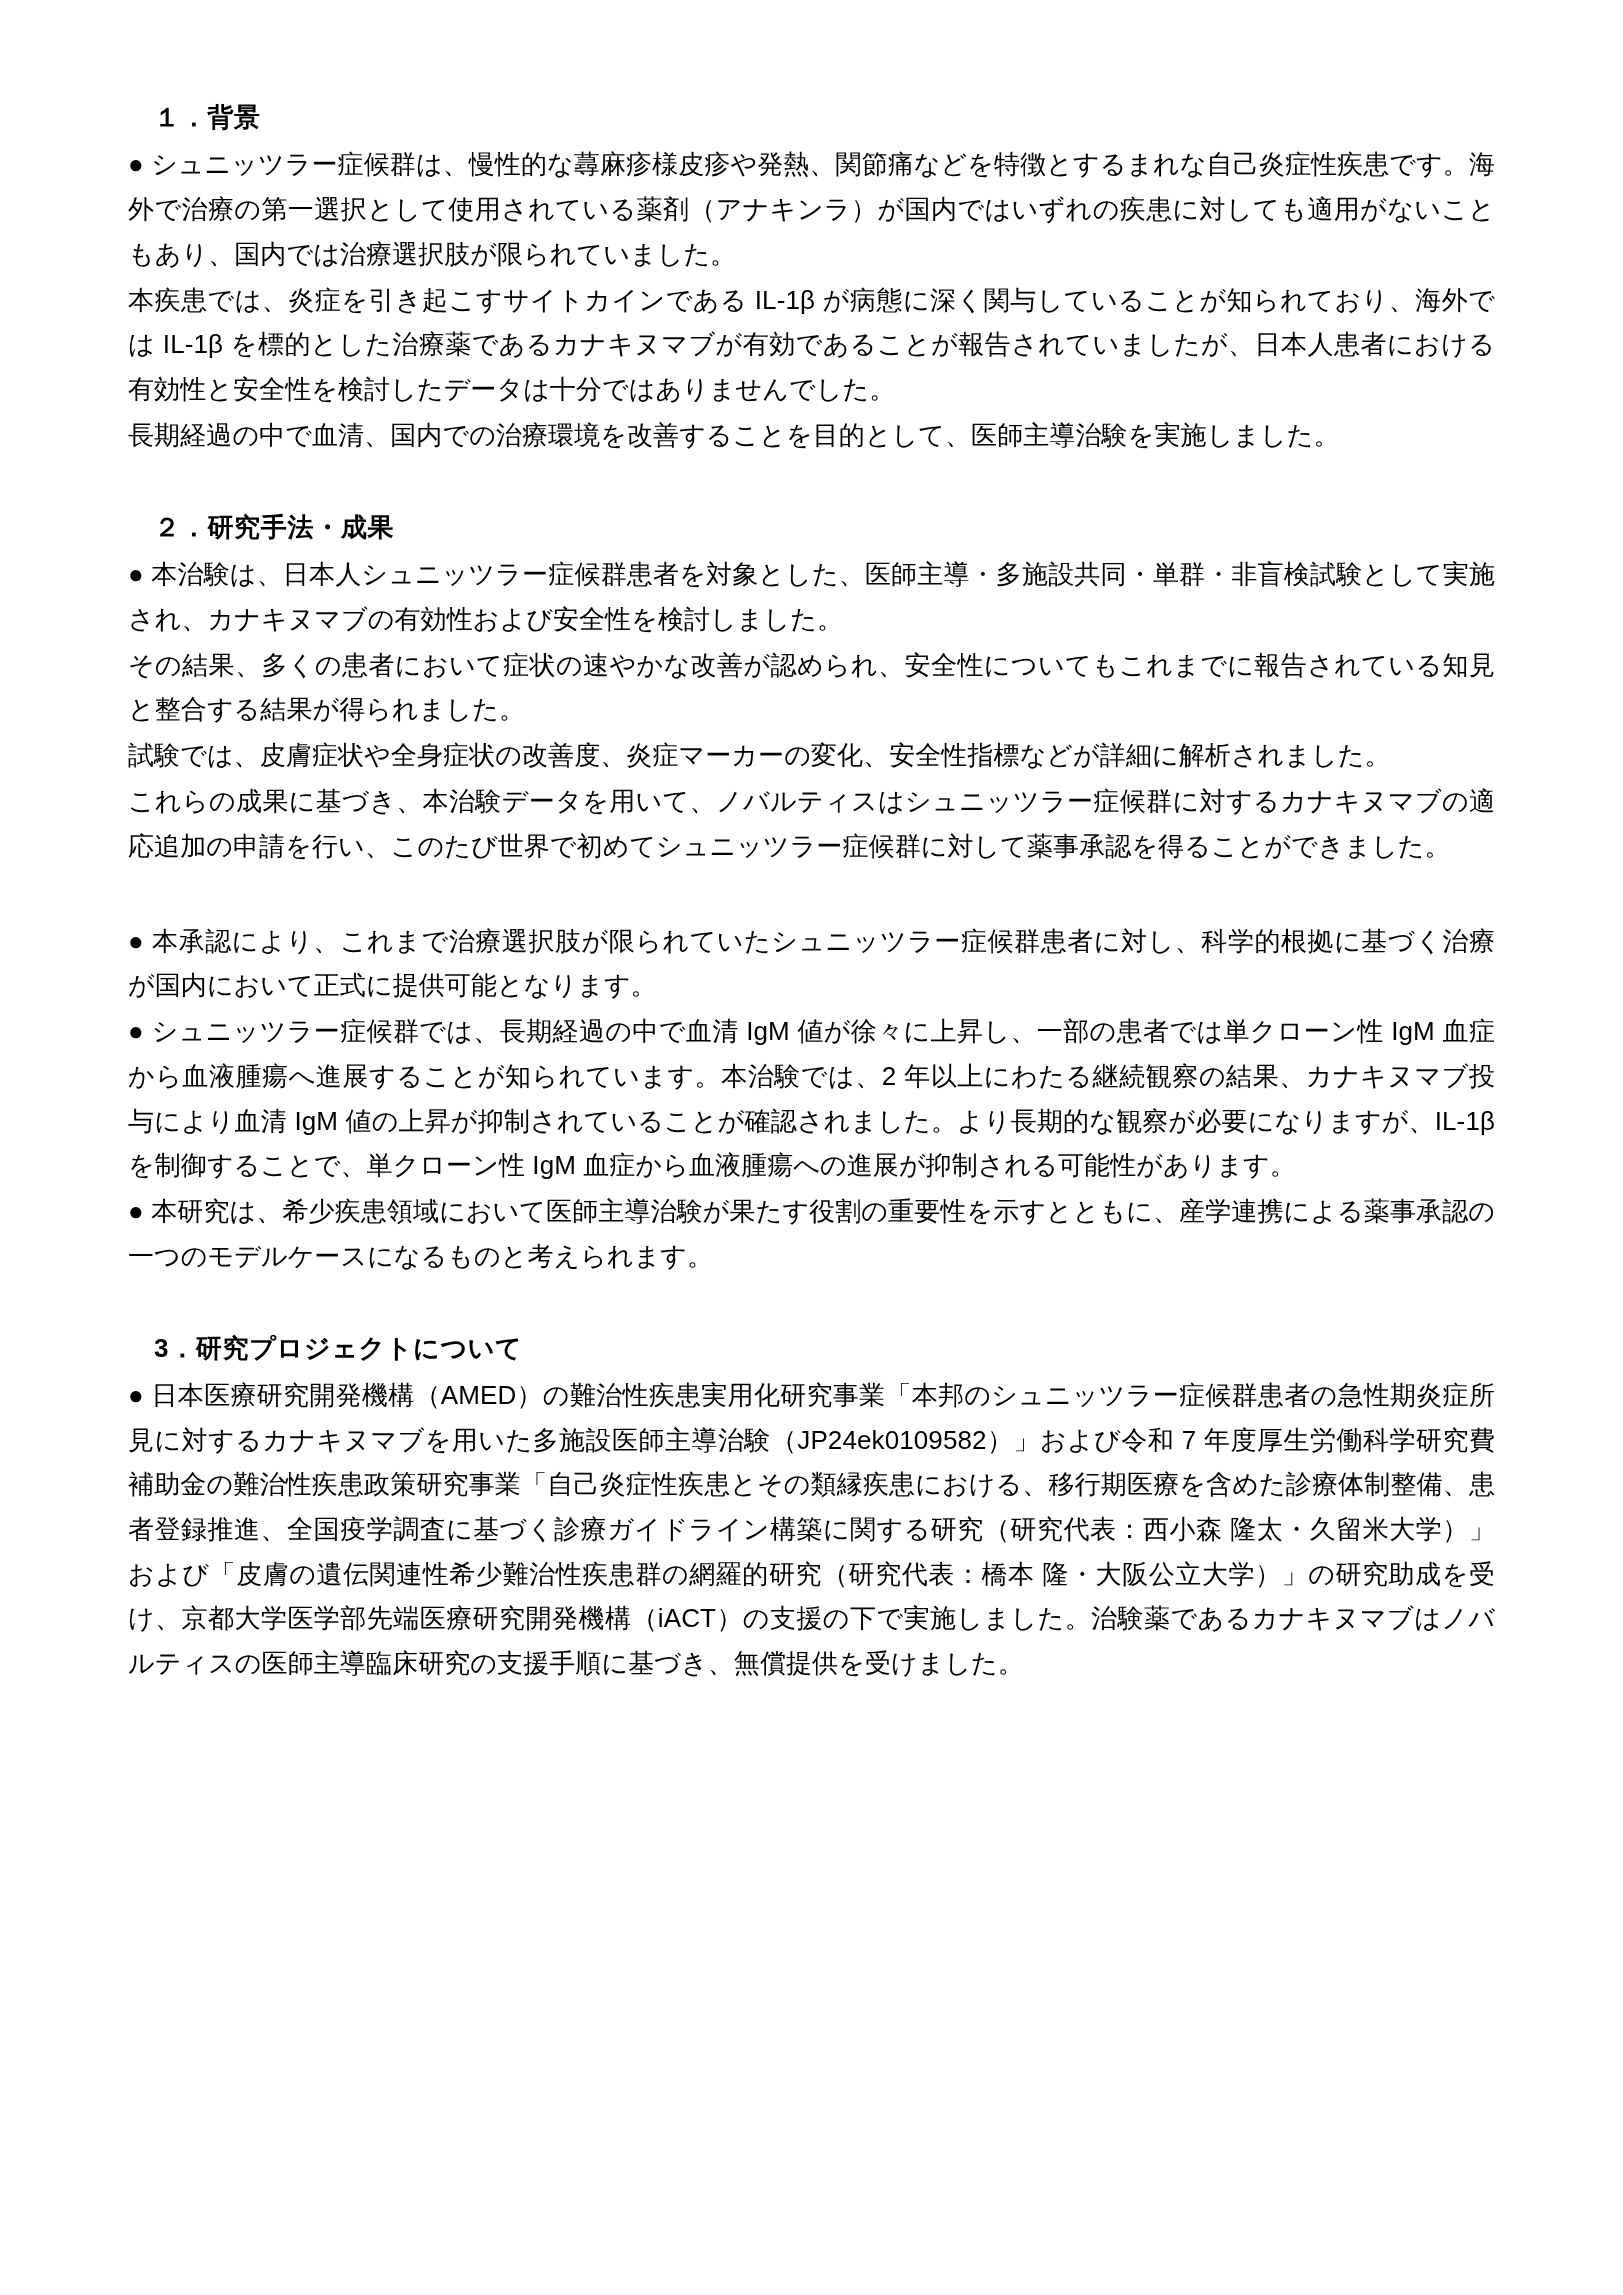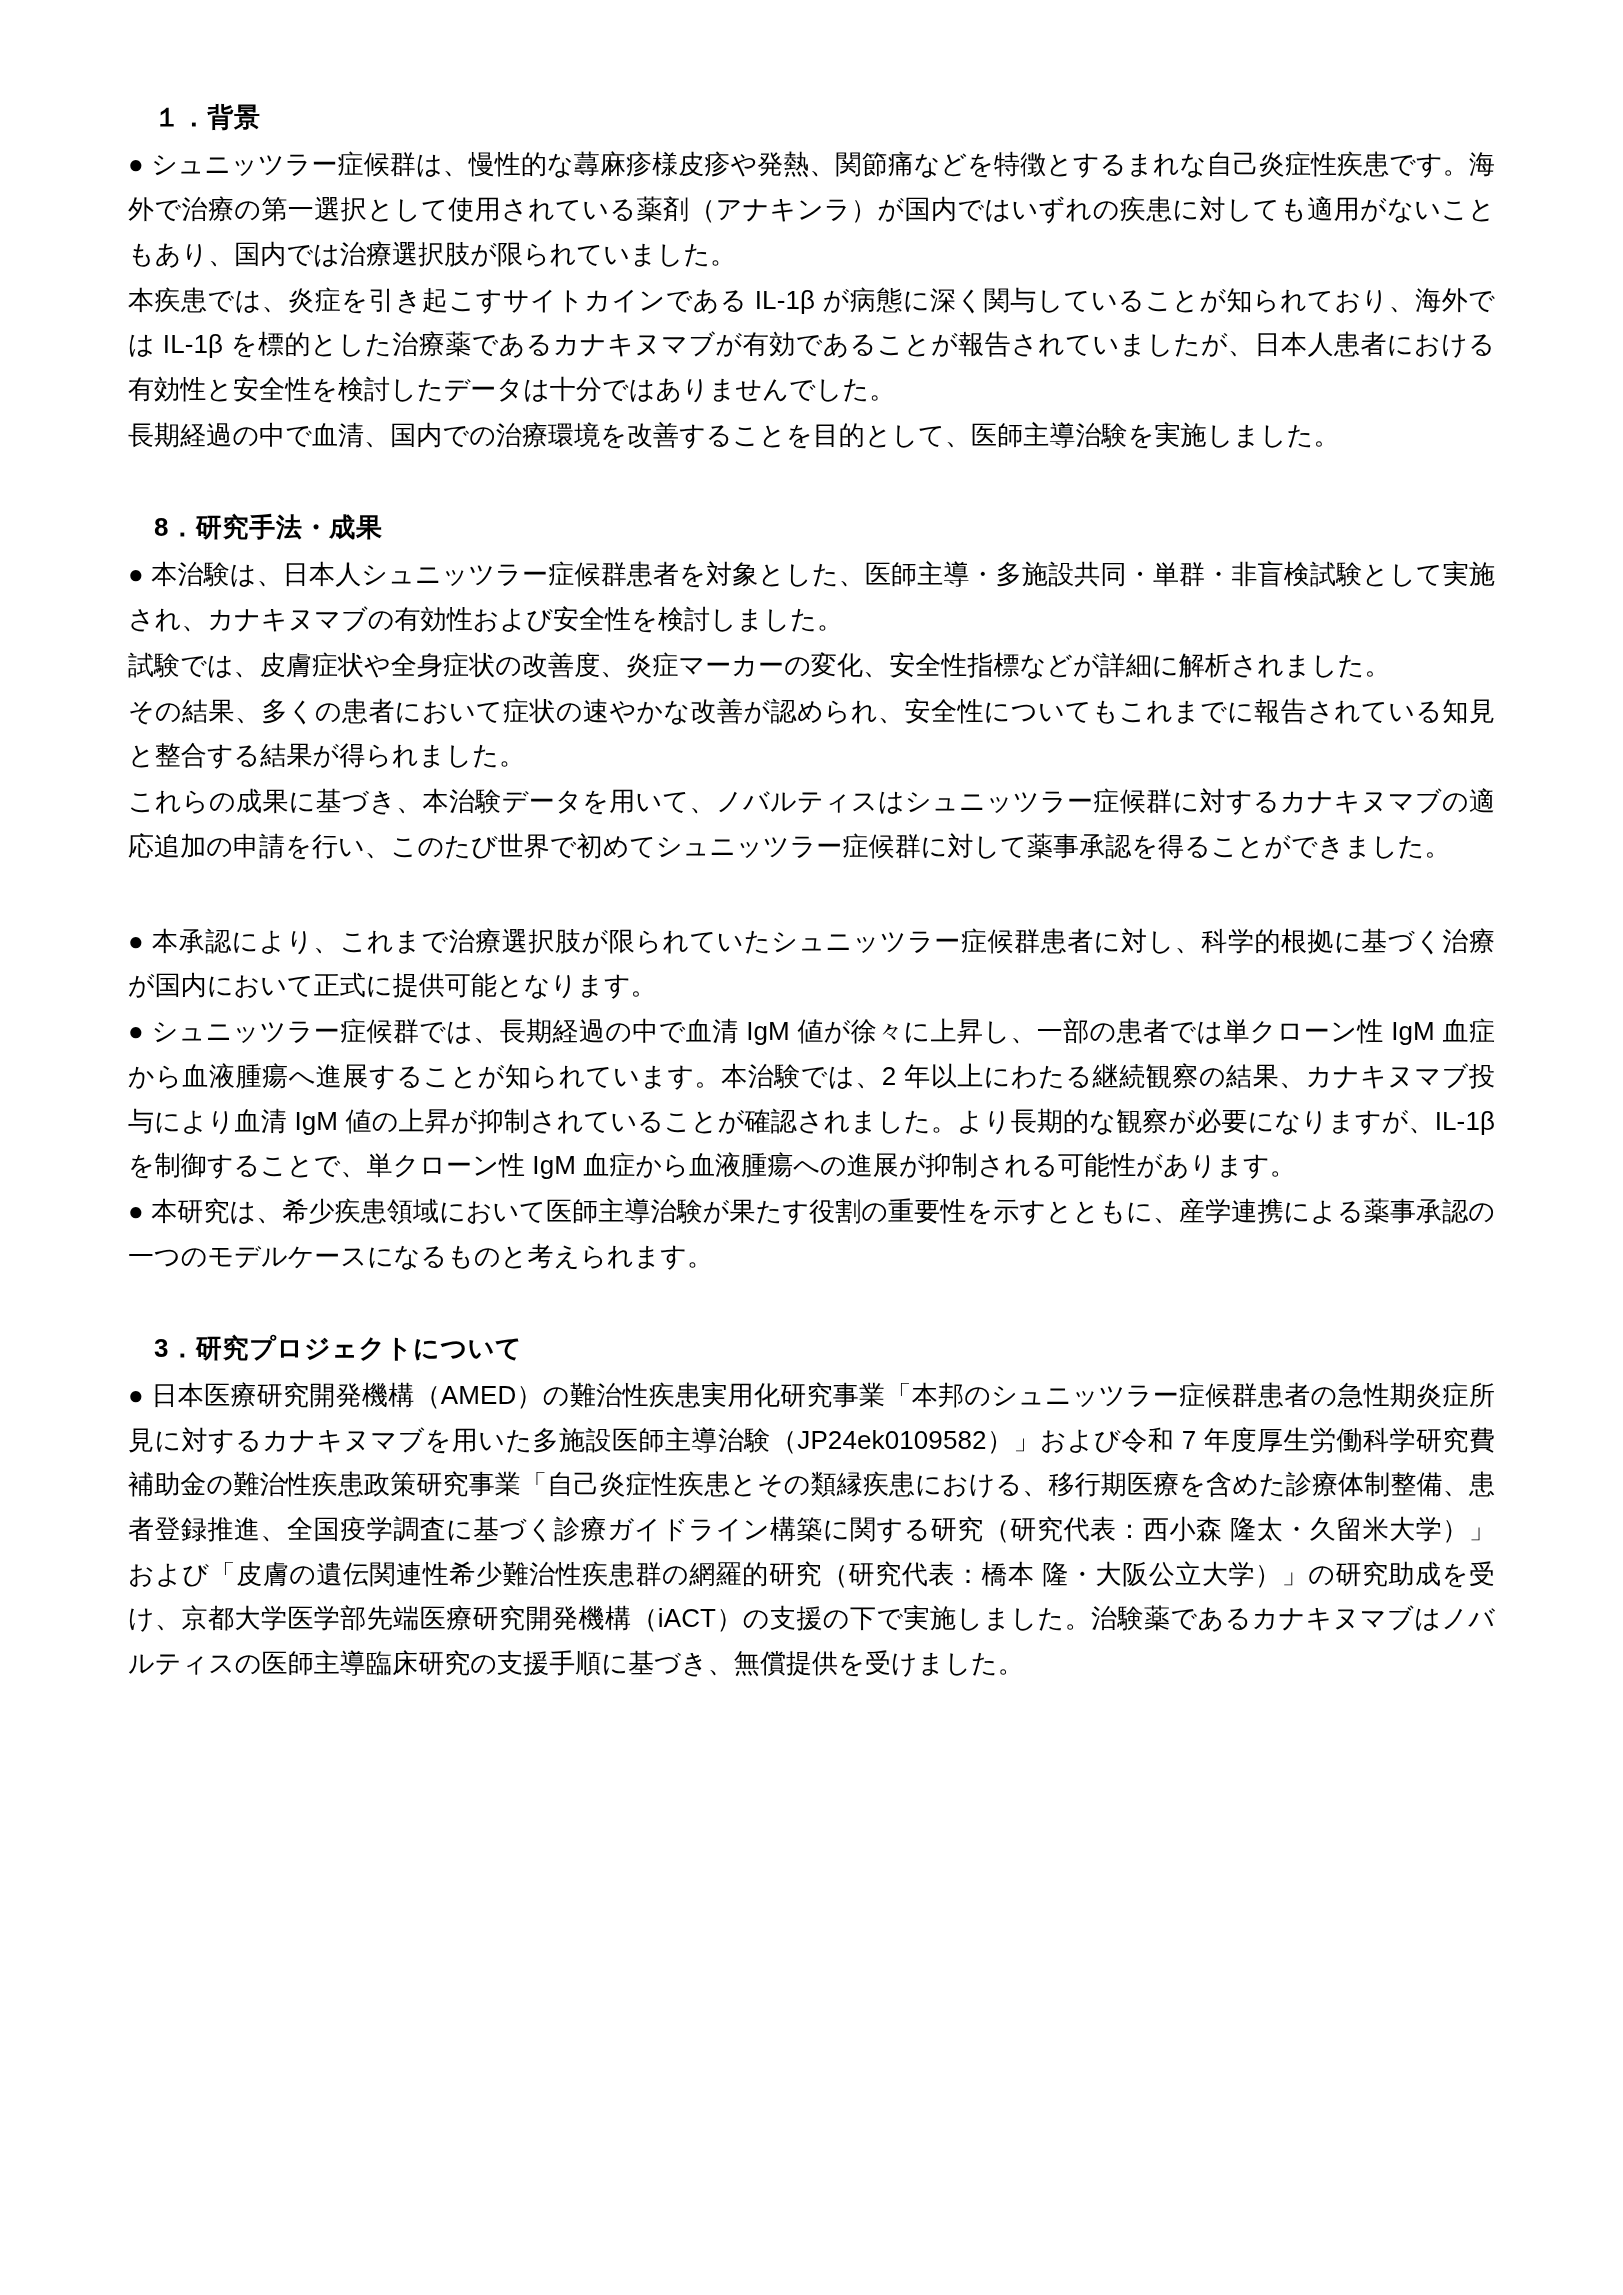--- a/index.html
+++ b/index.html
@@ -62,24 +62,24 @@
     <div class="section">
       <h2 class="heading">１．背景</h2>
       <p class="para bullet">● シュニッツラー症候群は、慢性的な蕁麻疹様皮疹や発熱、関節痛などを特徴とするまれな自己炎症性疾患です。海外で治療の第一選択として使用されている薬剤（アナキンラ）が国内ではいずれの疾患に対しても適用がないこともあり、国内では治療選択肢が限られていました。</p>
       <p class="para">本疾患では、炎症を引き起こすサイトカインである IL-1β が病態に深く関与していることが知られており、海外では IL-1β を標的とした治療薬であるカナキヌマブが有効であることが報告されていましたが、日本人患者における有効性と安全性を検討したデータは十分ではありませんでした。</p>
       <p class="para">長期経過の中で血清、国内での治療環境を改善することを目的として、医師主導治験を実施しました。</p>
     </div>
 
     <div class="spacer-lg"></div>
 
     <div class="section">
-      <h2 class="heading">8．研究手法・成果</h2>
+      <h2 class="heading">２．研究手法・成果</h2>
       <p class="para bullet">● 本治験は、日本人シュニッツラー症候群患者を対象とした、医師主導・多施設共同・単群・非盲検試験として実施され、カナキヌマブの有効性および安全性を検討しました。</p>
+      <p class="para">その結果、多くの患者において症状の速やかな改善が認められ、安全性についてもこれまでに報告されている知見と整合する結果が得られました。</p>
       <p class="para">試験では、皮膚症状や全身症状の改善度、炎症マーカーの変化、安全性指標などが詳細に解析されました。</p>
-      <p class="para">その結果、多くの患者において症状の速やかな改善が認められ、安全性についてもこれまでに報告されている知見と整合する結果が得られました。</p>
       <p class="para">これらの成果に基づき、本治験データを用いて、ノバルティスはシュニッツラー症候群に対するカナキヌマブの適応追加の申請を行い、このたび世界で初めてシュニッツラー症候群に対して薬事承認を得ることができました。</p>
     </div>
 
     <div class="spacer-lg"></div>
 
     <div class="section">
       <p class="para bullet">● 本承認により、これまで治療選択肢が限られていたシュニッツラー症候群患者に対し、科学的根拠に基づく治療が国内において正式に提供可能となります。</p>
       <p class="para bullet">● シュニッツラー症候群では、長期経過の中で血清 IgM 値が徐々に上昇し、一部の患者では単クローン性 IgM 血症から血液腫瘍へ進展することが知られています。本治験では、2 年以上にわたる継続観察の結果、カナキヌマブ投与により血清 IgM 値の上昇が抑制されていることが確認されました。より長期的な観察が必要になりますが、IL-1β を制御することで、単クローン性 IgM 血症から血液腫瘍への進展が抑制される可能性があります。</p>
       <p class="para bullet">● 本研究は、希少疾患領域において医師主導治験が果たす役割の重要性を示すとともに、産学連携による薬事承認の一つのモデルケースになるものと考えられます。</p>
     </div>

